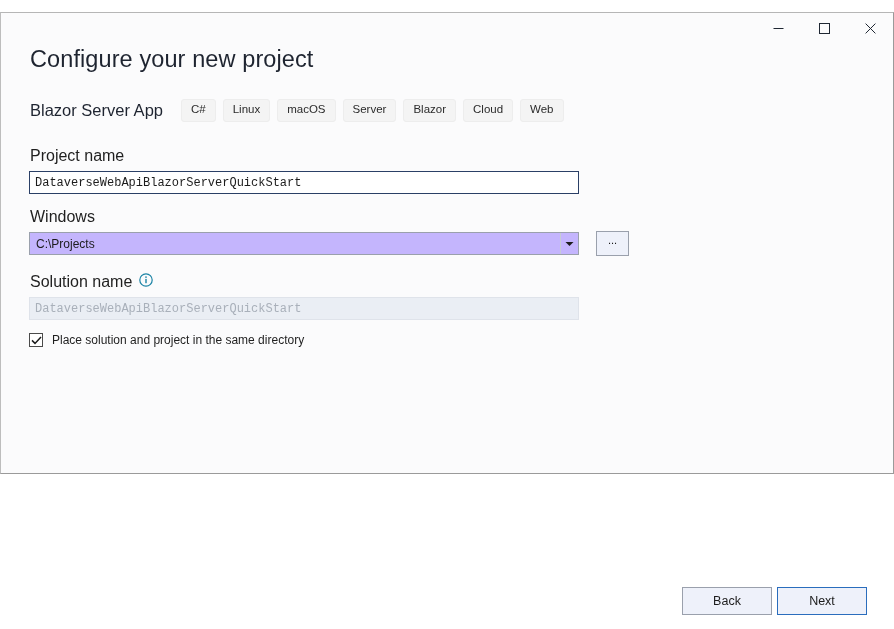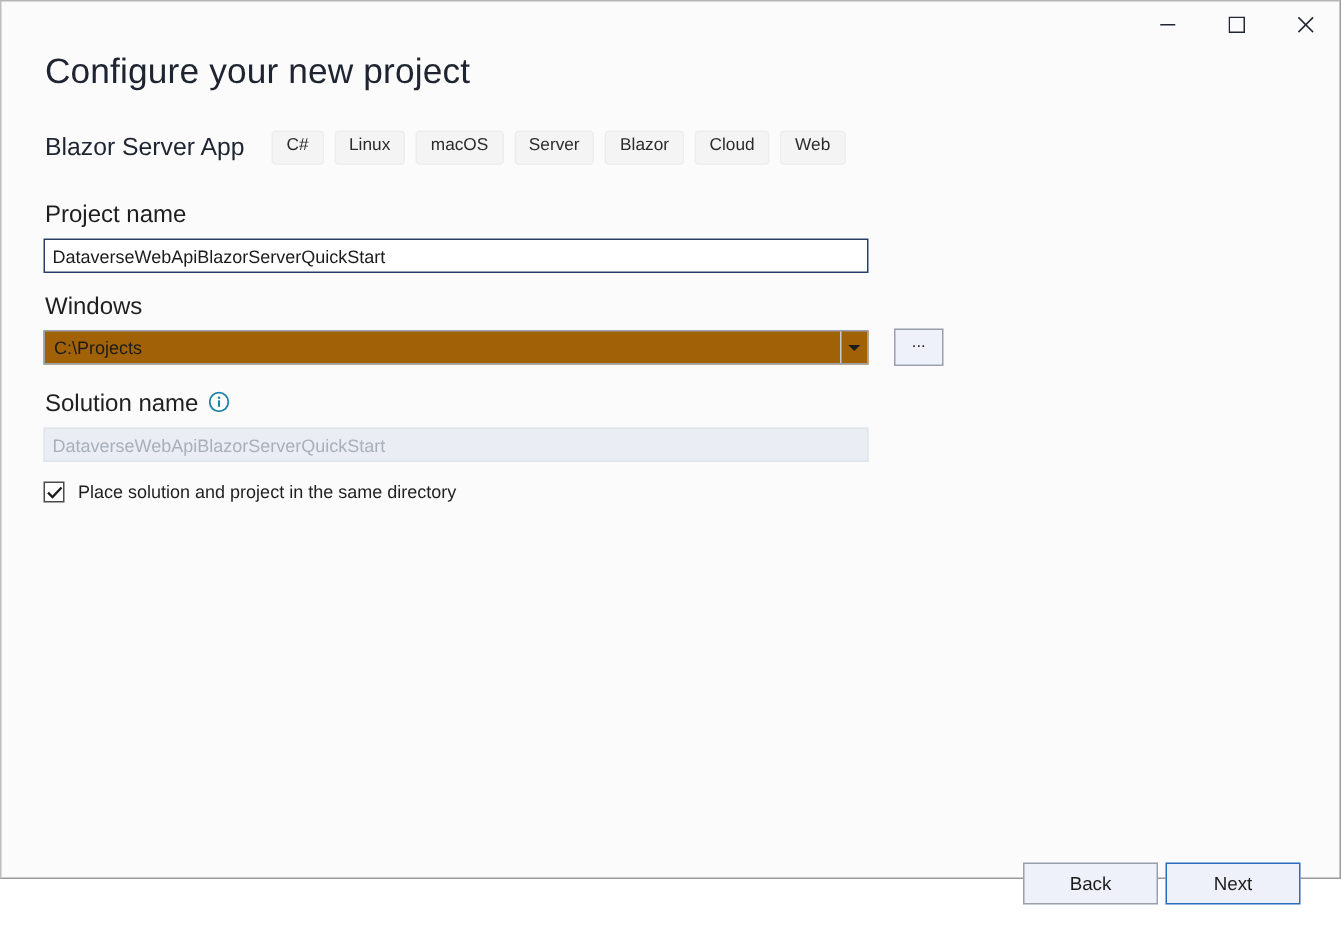--- a/index.html
+++ b/index.html
@@ -12,25 +12,26 @@
     height: 629px;
     overflow: hidden;
     font-family: "Liberation Sans", sans-serif;
     -webkit-font-smoothing: antialiased;
   }
 
   .window {
     position: relative;
     box-sizing: border-box;
     width: 894px;
-    height: 586px;
+    height: 462px;
     background: #fbfbfc;
     border: 1px solid #9a9a9a;
     border-top-color: #b6b6b6;
     border-left-color: #bdbdbd;
+    margin-top: 12px;
   }
 
   
   .titlebar {
     position: absolute;
     top: 0;
     left: 0;
     right: 0;
     height: 32px;
     display: flex;
@@ -115,21 +116,21 @@
     vertical-align: middle;
     line-height: 0;
   }
 
   .text-input {
     position: absolute;
     left: 28px;
     width: 550px;
     height: 23px;
     box-sizing: border-box;
-    font-family: Liberation Sans, sans-serif;
+    font-family: Liberation Mono, monospace;
     font-size: 12px;
     color: #1c1c1c;
     padding: 0 5px;
     background: #ffffff;
     outline: none;
   }
   .input-project {
     top: 158px;
     border: 1px solid #2a3f66;
   }
@@ -143,21 +144,21 @@
 
   
   .combo {
     position: absolute;
     left: 28px;
     top: 219px;
     width: 550px;
     height: 23px;
     box-sizing: border-box;
     border: 1px solid #9aa0ac;
-    background: #a16207;
+    background: #c4b5fd;
     display: flex;
     align-items: center;
   }
   .combo-value {
     flex: 1;
     padding-left: 6px;
     font-size: 12px;
     color: #1c1c1c;
     white-space: nowrap;
     overflow: hidden;

